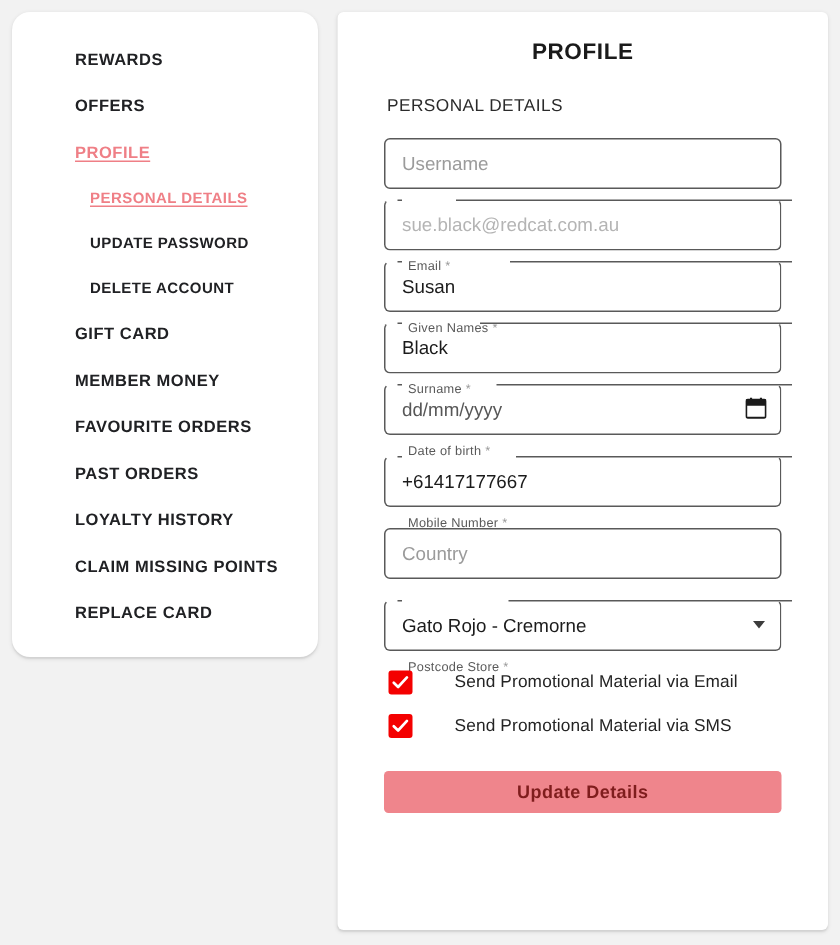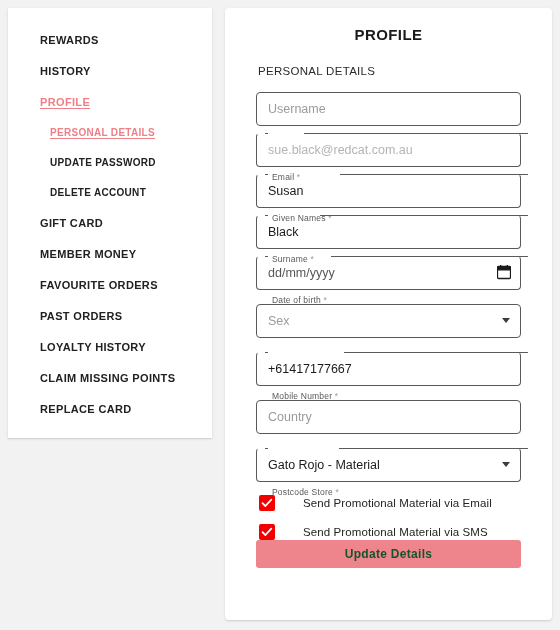--- a/index.html
+++ b/index.html
@@ -17,23 +17,23 @@
     display: flex;
     align-items: flex-start;
     padding: 8px;
     gap: 13px;
   }
 
   
   .sidebar-card {
     width: 204px;
     background: #ffffff;
-    border-radius: 0;
+    border-radius: 12px;
     box-shadow: 0 1px 3px rgba(0,0,0,0.10), 0 1px 1px rgba(0,0,0,0.06);
-    padding: 16px 0 14px 4px;
+    padding: 16px 0 14px 14px;
     flex: 0 0 auto;
   }
   .nav-list { list-style: none; margin: 0; padding: 0; }
   .nav-item {
     padding: 9.5px 0 9.5px 28px;
     font-size: 11px;
     font-weight: bold;
     letter-spacing: 0.35px;
     color: #202124;
     cursor: pointer;
@@ -168,42 +168,43 @@
     cursor: pointer;
   }
   .checkbox svg { position: absolute; top: 2px; left: 2px; }
   .check-label {
     font-size: 11.5px;
     color: #242424;
     letter-spacing: 0.1px;
   }
 
   .submit-btn {
+    margin-top: 22px;
     width: 100%;
     height: 28px;
     background: #ef858c;
-    color: #14532d;
+    color: #7f1d1d;
     border: none;
     border-radius: 3px;
     font-family: "Liberation Sans", sans-serif;
     font-size: 12px;
     font-weight: bold;
     letter-spacing: 0.3px;
     cursor: pointer;
   }
 </style>
 </head>
 <body>
 
 <div id="page">
 
   <div class="sidebar-card">
     <ul class="nav-list" id="nav-list">
         <li class="nav-item">REWARDS</li>
-        <li class="nav-item">HISTORY</li>
+        <li class="nav-item">OFFERS</li>
         <li class="nav-item active">PROFILE</li>
         <li class="nav-item sub active">PERSONAL DETAILS</li>
         <li class="nav-item sub">UPDATE PASSWORD</li>
         <li class="nav-item sub">DELETE ACCOUNT</li>
         <li class="nav-item">GIFT CARD</li>
         <li class="nav-item">MEMBER MONEY</li>
         <li class="nav-item">FAVOURITE ORDERS</li>
         <li class="nav-item">PAST ORDERS</li>
         <li class="nav-item">LOYALTY HISTORY</li>
         <li class="nav-item">CLAIM MISSING POINTS</li>
@@ -272,25 +273,20 @@
         <svg width="14" height="15" viewBox="0 0 14 15">
           <rect x="0.5" y="1.5" width="13" height="12" rx="1" fill="none" stroke="#1b1b1b" stroke-width="1.3"></rect>
           <rect x="0.5" y="1.5" width="13" height="4" fill="#1b1b1b"></rect>
           <rect x="3" y="0" width="1.4" height="3" fill="#1b1b1b"></rect>
           <rect x="9.6" y="0" width="1.4" height="3" fill="#1b1b1b"></rect>
         </svg>
       </span>
     </div>
 
     
-    <div class="field" style="margin-top:14px">
-      <div class="outline"></div>
-      <div class="fvalue placeholder">Sex</div>
-      <span class="caret"></span>
-    </div>
 
     
     <div class="field labeled" style="margin-top:14px">
       <div class="outline"></div>
       <div class="notch">
         <span class="notch-pre"></span>
         <span class="notch-gap" style="width:76px"></span>
         <span class="notch-post" style="width:184px"></span>
       </div>
       <div class="flabel"><span>Mobile Number</span><span class="req"> *</span></div>
@@ -307,21 +303,21 @@
 
     
     <div class="field labeled" style="margin-top:14px">
       <div class="outline"></div>
       <div class="notch">
         <span class="notch-pre"></span>
         <span class="notch-gap" style="width:71px"></span>
         <span class="notch-post" style="width:189px"></span>
       </div>
       <div class="flabel"><span>Postcode Store</span><span class="req"> *</span></div>
-      <div class="fvalue">Gato Rojo - Material</div>
+      <div class="fvalue">Gato Rojo - Cremorne</div>
       <span class="caret"></span>
     </div>
 
     
     <div id="checkbox-list">
         <div class="check-row">
           <span class="checkbox">
             <svg width="12" height="12" viewBox="0 0 12 12">
               <path d="M1.5 6.2 L4.4 9 L10.3 2.6" fill="none" stroke="#ffffff" stroke-width="1.8" stroke-linecap="round" stroke-linejoin="round"></path>
             </svg>

